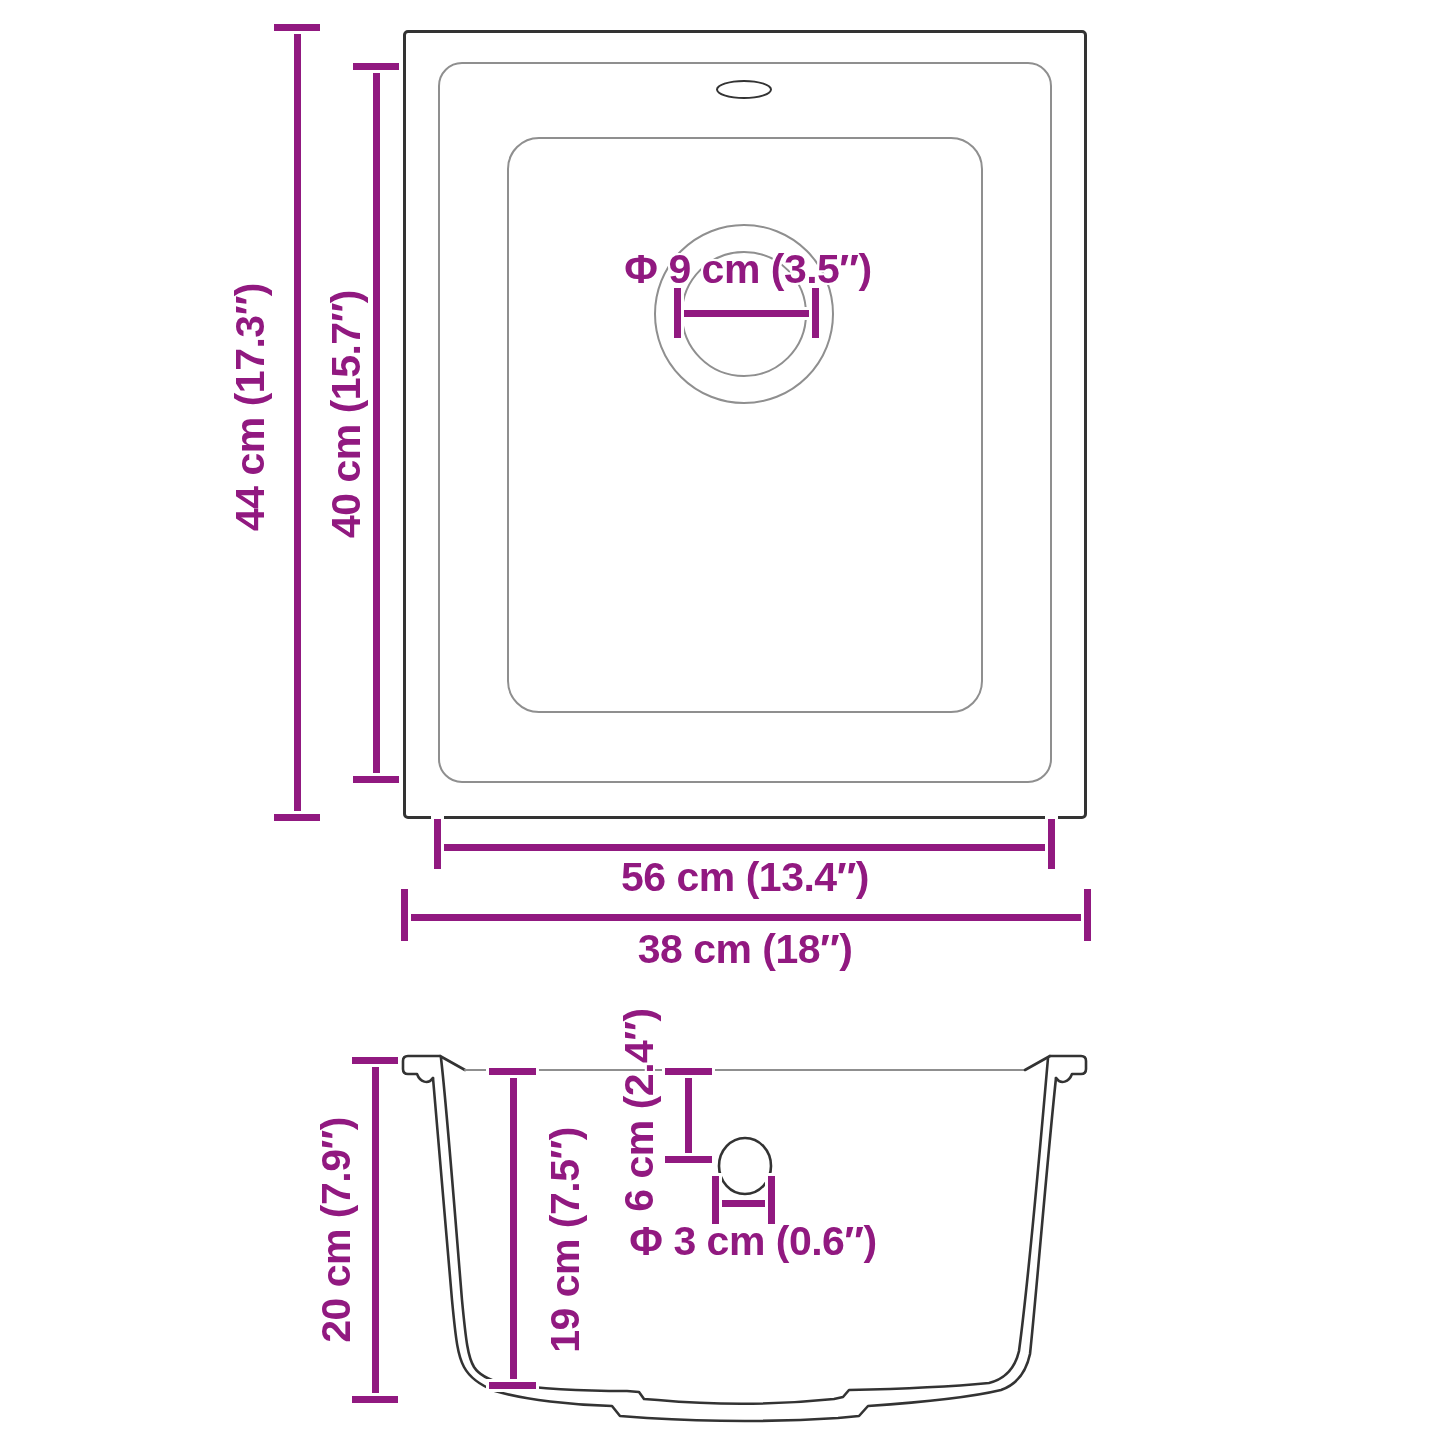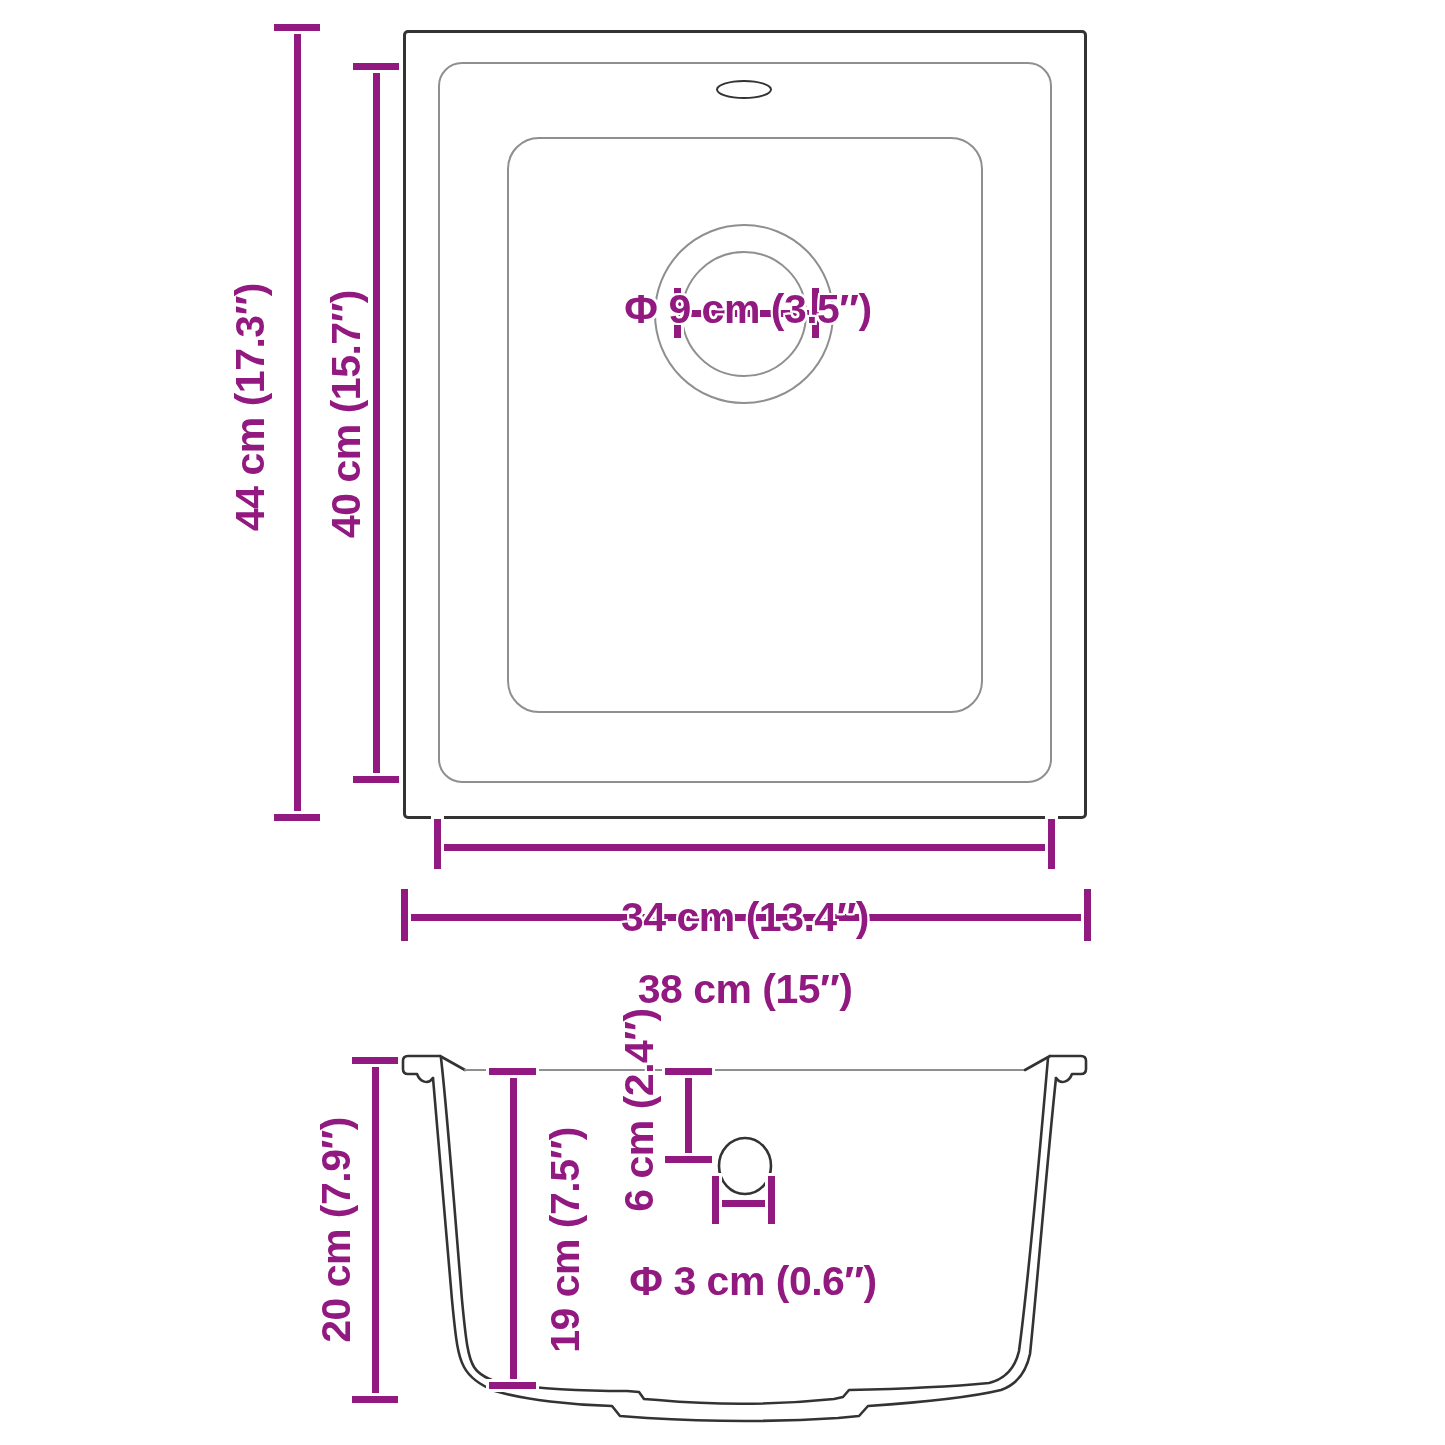--- a/index.html
+++ b/index.html
@@ -6,21 +6,21 @@
   #canvas{position:relative;width:1445px;height:1445px;background:#fff;overflow:hidden;
           font-family:"Liberation Sans","DejaVu Sans",sans-serif;}
   .shape{position:absolute;box-sizing:border-box;background:transparent;}
   .dark{border:3px solid var(--outline,#3f3f3f);}
   .gray{border:2.5px solid var(--secondary-line,#8f8f8f);}
   .dl{position:absolute;background:var(--dimension,#911980);box-shadow:0 0 0 3px #fff;}
   .lbl,.lblr{position:absolute;font-weight:700;font-size:41px;line-height:1.05;
              color:var(--dimension,#911980);white-space:nowrap;letter-spacing:-0.5px;
              text-shadow:-2px -2px 0 #fff,2px -2px 0 #fff,-2px 2px 0 #fff,2px 2px 0 #fff,
                          -2px 0 0 #fff,2px 0 0 #fff,0 -2px 0 #fff,0 2px 0 #fff;}
-  .lbl{transform:translateX(-50%);margin-top:40px;}
+  .lbl{transform:translateX(-50%);}
   .lblr{transform:translate(-50%,-50%) rotate(-90deg);transform-origin:center;}
   svg.layer{position:absolute;left:0;top:0;pointer-events:none;}
   .ol{stroke:var(--outline,#2b2b2b);stroke-width:2.6;fill:none;stroke-linejoin:round;stroke-linecap:round;}
   .gl{stroke:var(--secondary-line,#8f8f8f);stroke-width:2.2;fill:none;stroke-linecap:round;}
 </style>
 </head>
 <body>
 
 <div id="canvas">
 
@@ -74,20 +74,20 @@
   <div class="dl" style="left:665px;top:1068px;width:47px;height:7px;"></div>
   <div class="dl" style="left:665px;top:1156px;width:47px;height:7px;"></div>
 
   <div class="dl" style="left:716px;top:1200px;width:59px;height:7px;"></div>
   <div class="dl" style="left:712px;top:1176px;width:7px;height:48px;"></div>
   <div class="dl" style="left:768px;top:1176px;width:7px;height:48px;"></div>
 
   <div class="lblr" style="left:251px;top:407px;">44 cm (17.3″)</div>
   <div class="lblr" style="left:347px;top:414px;">40 cm (15.7″)</div>
   <div class="lbl" style="left:748px;top:248px;">Φ 9 cm (3.5″)</div>
-  <div class="lbl" style="left:745px;top:856px;">34 cm (13.4″)</div>
-  <div class="lbl" style="left:745px;top:928px;">38 cm (15″)</div>
+  <div class="lbl" style="left:745px;top:856px;">56 cm (13.4″)</div>
+  <div class="lbl" style="left:745px;top:928px;">38 cm (18″)</div>
   <div class="lblr" style="left:337px;top:1230px;">20 cm (7.9″)</div>
   <div class="lblr" style="left:566px;top:1240px;">19 cm (7.5″)</div>
   <div class="lblr" style="left:640px;top:1110px;">6 cm (2.4″)</div>
   <div class="lbl" style="left:753px;top:1220px;">Φ 3 cm (0.6″)</div>
 
 </div>
 
 </body></html>

